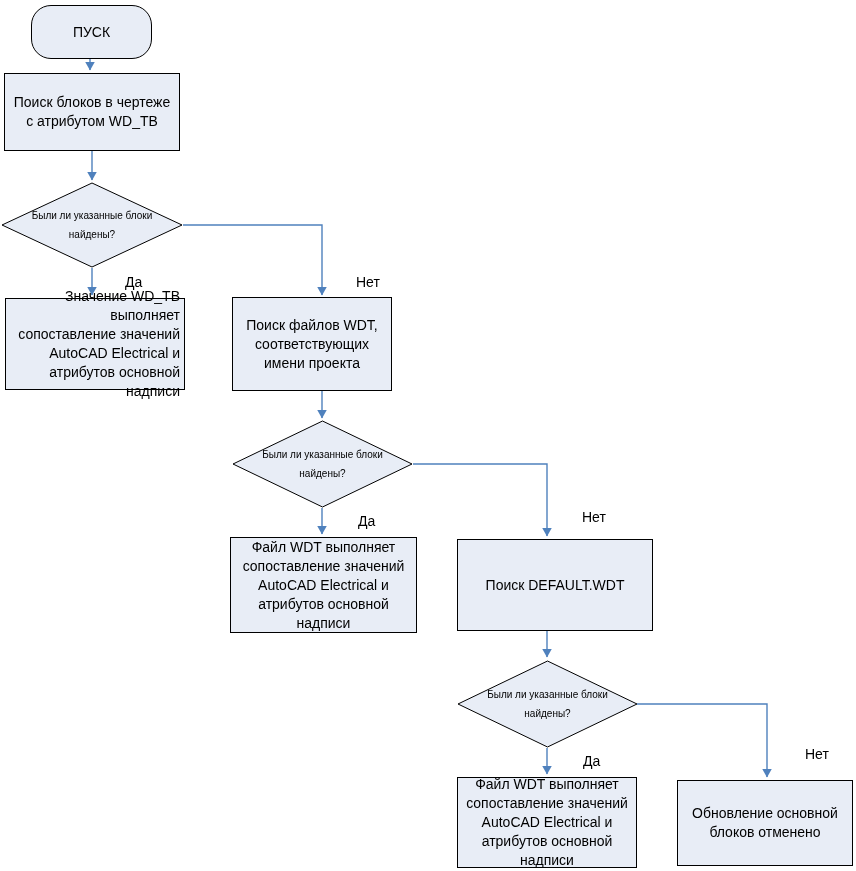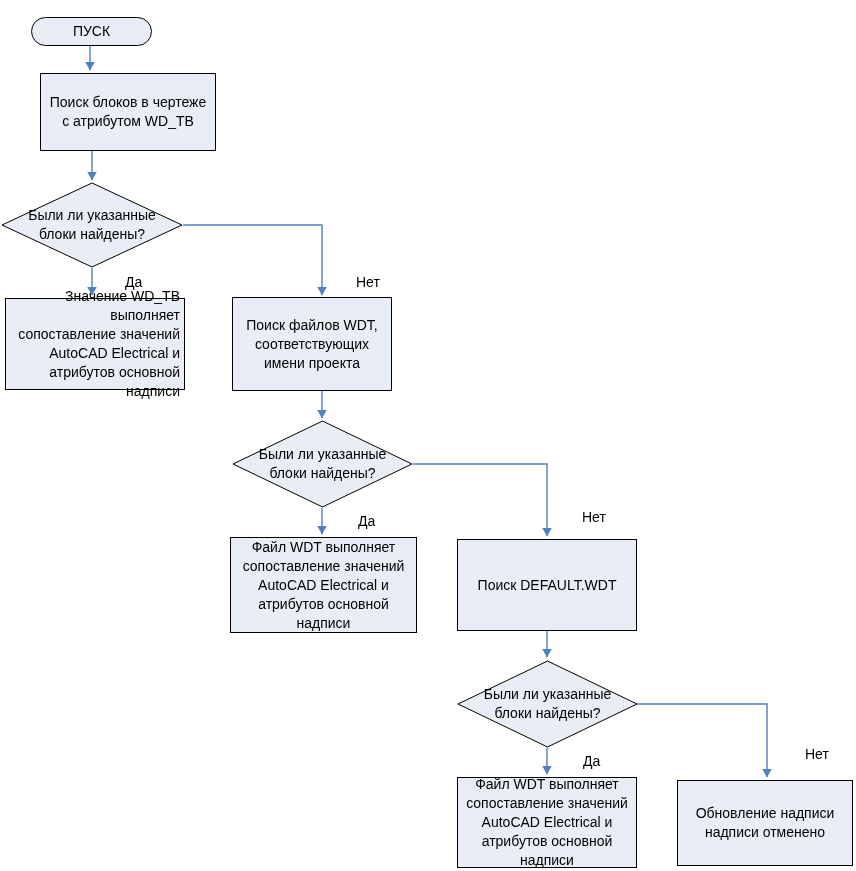--- a/index.html
+++ b/index.html
@@ -53,21 +53,21 @@
     stroke: var(--node-border);
     stroke-width: 1;
   }
   .decision-text {
     position: absolute;
     inset: 0;
     display: flex;
     align-items: center;
     justify-content: center;
     text-align: center;
-    font-size: 14px;
+    font-size: 10px;
     line-height: 19px;
     padding: 0 26px;
   }
   .edge-label {
     position: absolute;
     font-size: 14px;
     line-height: 16px;
     background: var(--background);
     padding: 0 1px;
     margin-left: 28px;
@@ -89,25 +89,25 @@
     <polyline class="edge" points="92,268 92,295" marker-end="url(#arrow)"></polyline>
     <polyline class="edge" points="183,225 322,225 322,295" marker-end="url(#arrow)"></polyline>
     <polyline class="edge" points="322,391 322,418" marker-end="url(#arrow)"></polyline>
     <polyline class="edge" points="322,508 322,534" marker-end="url(#arrow)"></polyline>
     <polyline class="edge" points="413,464 547,464 547,536" marker-end="url(#arrow)"></polyline>
     <polyline class="edge" points="547,631 547,657" marker-end="url(#arrow)"></polyline>
     <polyline class="edge" points="547,748 547,774" marker-end="url(#arrow)"></polyline>
     <polyline class="edge" points="637,704 767,704 767,777" marker-end="url(#arrow)"></polyline>
   </svg>
 
-  <div class="terminator" style="left:31px; top:17px; width:121px; height:29px;">
+  <div class="terminator" style="left:31px; top:5px; width:121px; height:54px;">
     <span>ПУСК</span>
   </div>
 
-  <div class="process" style="left:4px; top:73px; width:176px; height:78px;margin-left:36px;">
+  <div class="process" style="left:4px; top:73px; width:176px; height:78px;">
     <span>Поиск блоков в чертеже с атрибутом WD_TB</span>
   </div>
 
   <div class="decision" style="left:1px; top:182px; width:182px; height:86px;">
     <svg viewBox="0 0 182 86" preserveAspectRatio="none">
       <polygon class="node-shape" points="91,1 181,43 91,85 1,43"></polygon>
     </svg>
     <div class="decision-text">Были ли указанные блоки найдены?</div>
   </div>
 
@@ -123,37 +123,37 @@
     <svg viewBox="0 0 181 88" preserveAspectRatio="none">
       <polygon class="node-shape" points="90.5,1 180,44 90.5,87 1,44"></polygon>
     </svg>
     <div class="decision-text">Были ли указанные блоки найдены?</div>
   </div>
 
   <div class="process" style="left:230px; top:537px; width:187px; height:96px;">
     <span>Файл WDT выполняет сопоставление значений AutoCAD Electrical и атрибутов основной надписи</span>
   </div>
 
-  <div class="process" style="left:457px; top:539px; width:180px; height:92px;">
+  <div class="process" style="left:457px; top:539px; width:196px; height:92px;">
     <span>Поиск DEFAULT.WDT</span>
   </div>
 
   <div class="decision" style="left:457px; top:660px; width:181px; height:88px;">
     <svg viewBox="0 0 181 88" preserveAspectRatio="none">
       <polygon class="node-shape" points="90.5,1 180,44 90.5,87 1,44"></polygon>
     </svg>
     <div class="decision-text">Были ли указанные блоки найдены?</div>
   </div>
 
   <div class="process" style="left:457px; top:777px; width:180px; height:91px;">
     <span>Файл WDT выполняет сопоставление значений AutoCAD Electrical и атрибутов основной надписи</span>
   </div>
 
   <div class="process" style="left:677px; top:780px; width:176px; height:86px;">
-    <span>Обновление надписи надписи отменено</span>
+    <span>Обновление основной блоков отменено</span>
   </div>
 
   <div class="edge-label" style="left:96px; top:274px;">Да</div>
   <div class="edge-label" style="left:327px; top:274px;">Нет</div>
   <div class="edge-label" style="left:329px; top:513px;">Да</div>
   <div class="edge-label" style="left:553px; top:509px;">Нет</div>
   <div class="edge-label" style="left:554px; top:753px;">Да</div>
   <div class="edge-label" style="left:776px; top:746px;">Нет</div>
 
 </div>

